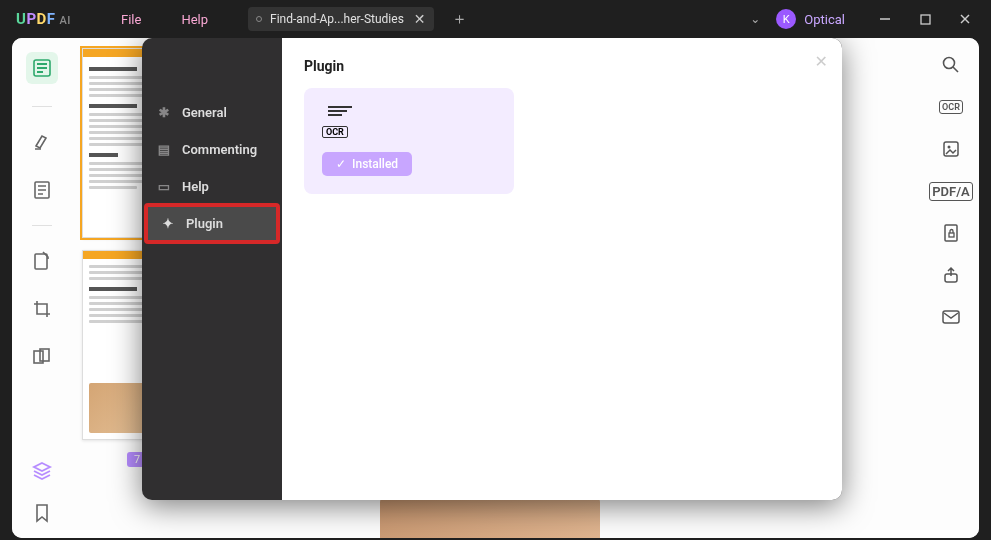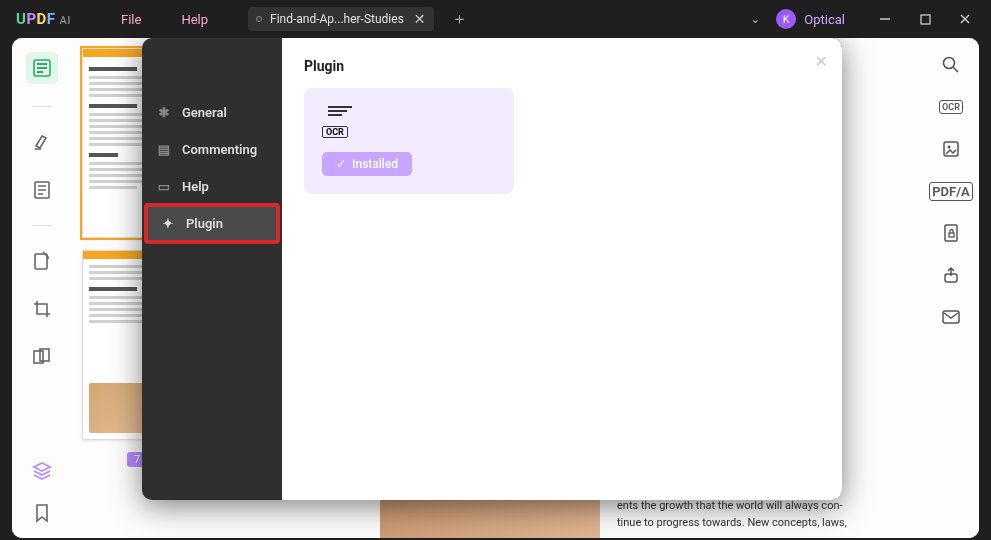--- a/index.html
+++ b/index.html
@@ -259,24 +259,20 @@
     <div class="right-icon">
       <svg width="18" height="14">
           <rect x="1" y="1" width="16" height="12" rx="2" fill="none" stroke="#555" stroke-width="1.5"></rect>
           <path d="M2 3 l7 5 l7 -5" fill="none" stroke="#555" stroke-width="1.5"></path>
         </svg>
     </div>
   </div>
 
   <div class="doc-area">
     <div class="doc-photo"></div>
-    <div class="doc-text">
-      <div>ents the growth that the world will always con-</div>
-      <div>tinue to progress towards. New concepts, laws,</div>
-    </div>
   </div>
 
   <div class="modal-overlay">
     <div class="modal-close">✕</div>
     <div class="modal-sidebar">
       <div class="modal-nav-item">
         <span class="nav-icon">✱</span>
         <span>General</span>
       </div>
       <div class="modal-nav-item">

